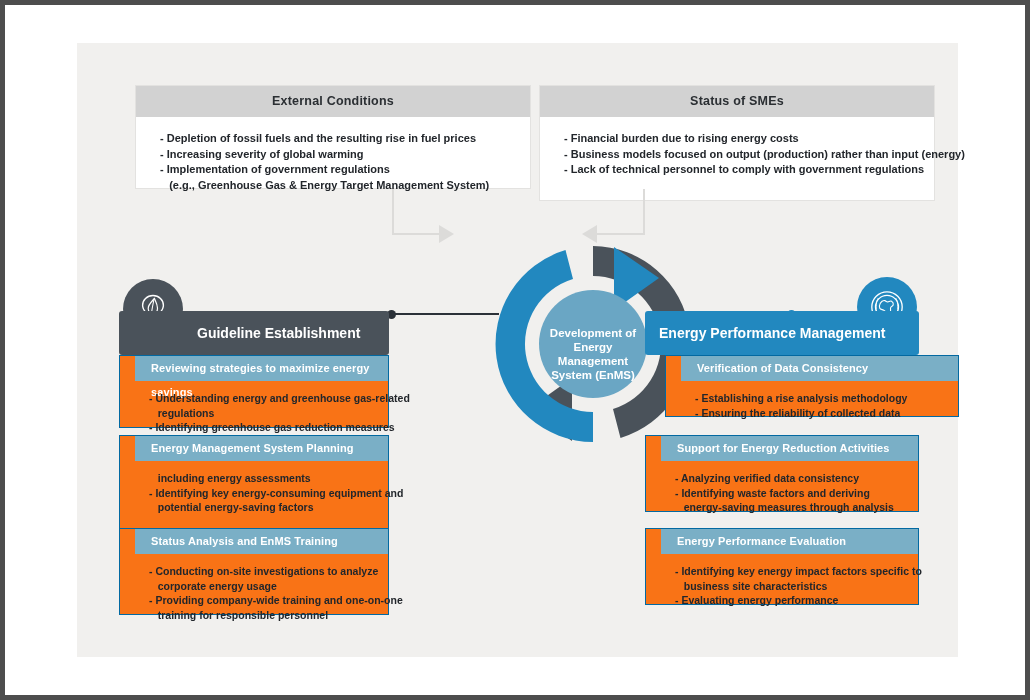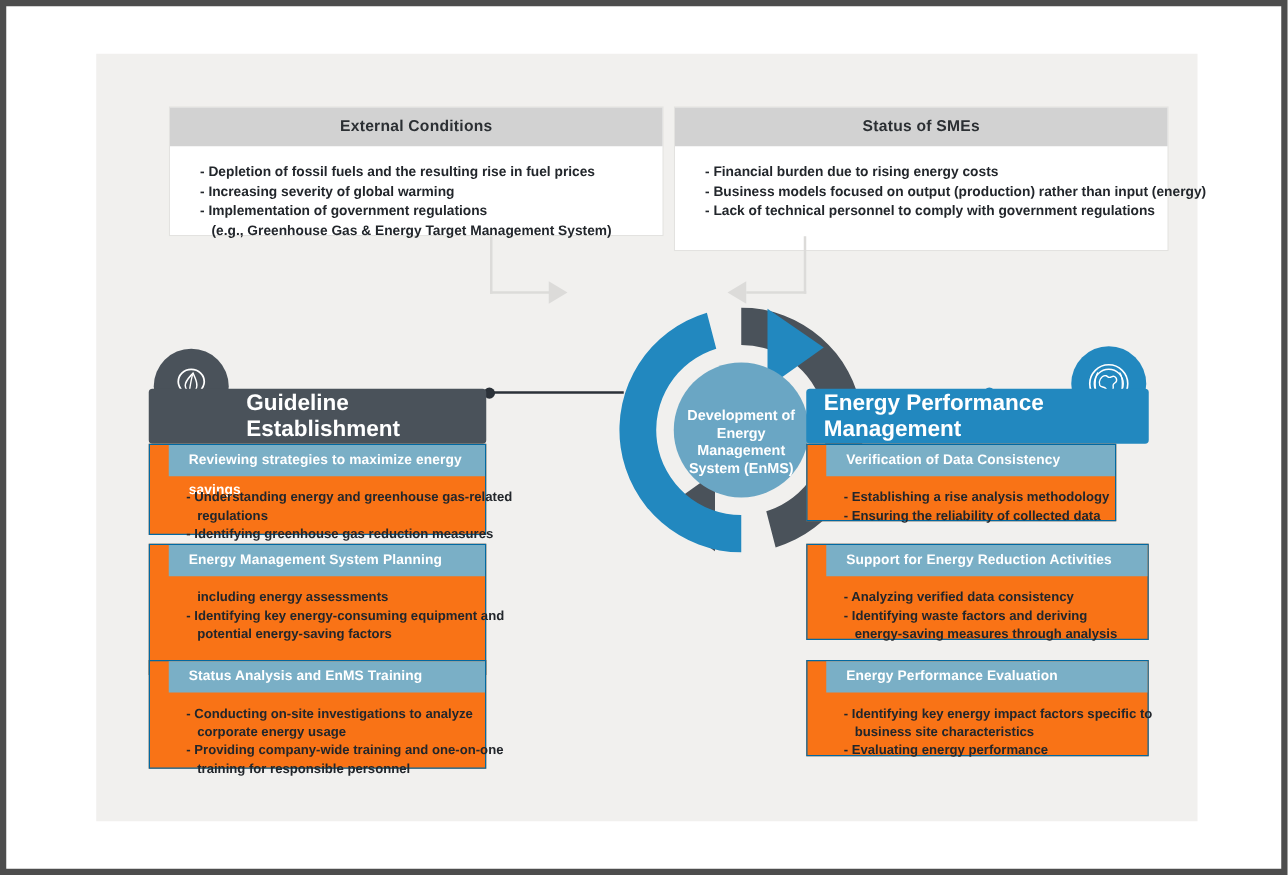--- a/index.html
+++ b/index.html
@@ -70,21 +70,21 @@
     text-align:center;
   }
 
   
   .colhead{
     position:absolute;
     height:44px;
     box-sizing:border-box;
     border-radius:3px;
     color:#ffffff;
-    font-size:18px;
+    font-size:14px;
     font-weight:bold;
     display:flex;
     align-items:center;
   }
   .colhead.dark{background:#4a525a;}
   .colhead.blue{background:#2288bf;}
   .iconcircle{
     position:absolute;
     width:60px;height:60px;border-radius:50%;
     display:flex;align-items:center;justify-content:center;
@@ -227,21 +227,21 @@
                C19.2 11.6 20.4 10.4 21.6 11.2 C22.8 12 23.6 13.4 23.2 14.8
                C22.8 16.2 21 16.6 20.6 17.8 C20.2 19 21 20 20.4 21.2
                C19.8 22.4 18.2 22.8 17 22.6 C15.4 22.3 14.8 20.6 13.4 20
                C12 19.4 10.4 19.6 9.8 18.2 C9.2 16.8 9.4 14.8 10.2 13.4 Z" fill="none" stroke="#ffffff" stroke-width="1.1"></path>
     </svg>
   </div>
   <div class="colhead blue" style="left:568px;top:268px;width:274px;padding-left:14px;">
     <span>Energy Performance Management</span>
   </div>
 
-  <div class="card" style="left:568px;top:312px;width:248px;height:62px;">
+  <div class="card" style="left:588px;top:312px;width:294px;height:62px;">
     <div class="chead">Verification of Data Consistency</div>
     <div class="cbody">
       <div class="bullet">- Establishing a rise analysis methodology</div>
       <div class="bullet">- Ensuring the reliability of collected data</div>
     </div>
   </div>
 
   <div class="card" style="left:568px;top:392px;width:274px;height:77px;">
     <div class="chead">Support for Energy Reduction Activities</div>
     <div class="cbody">

